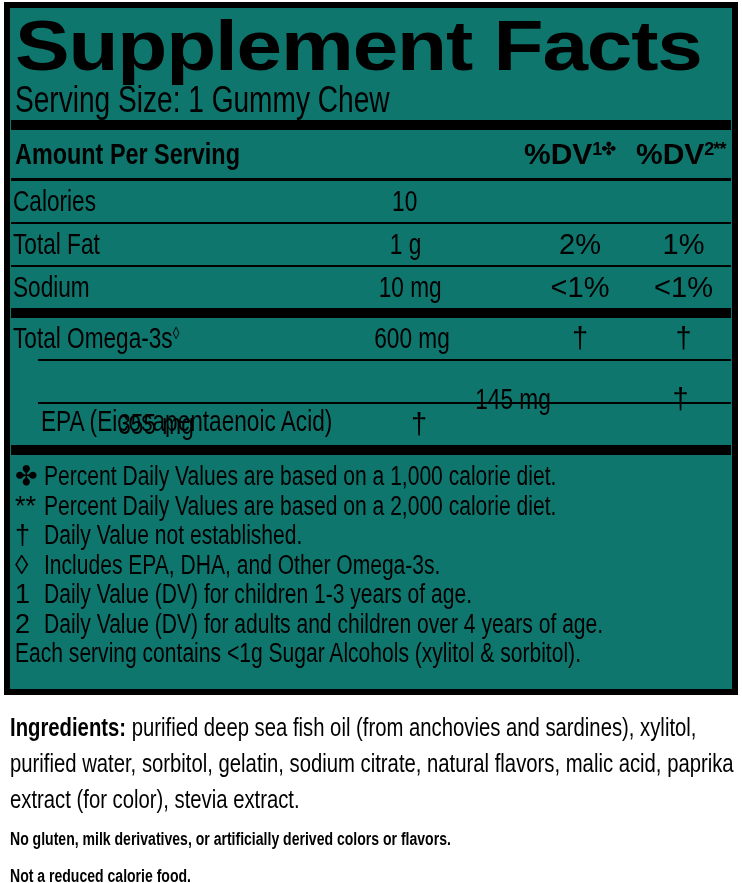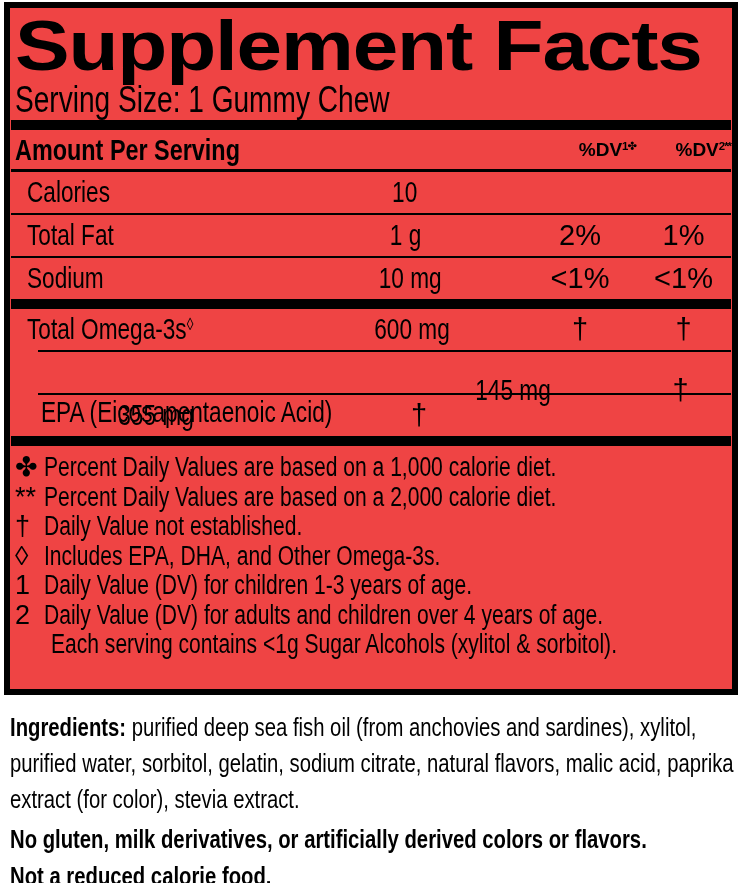--- a/index.html
+++ b/index.html
@@ -2,56 +2,56 @@
 <html><head>
 <meta charset="utf-8">
 <style>
   html,body{margin:0;padding:0;background:#ffffff;}
   .sheet{
     position:relative;width:742px;height:883px;background:#ffffff;color:#000;
     font-family:"Liberation Sans","DejaVu Sans",sans-serif;overflow:hidden;
   }
   .facts-box{
     position:absolute;left:4px;top:2px;width:734px;height:693px;
-    border:6px solid #000;box-sizing:border-box;background:#ef4444;
+    border:6px solid #000;box-sizing:border-box;background:#0f766e;
     padding:0 1px;
   }
   .title{
     display:inline-block;white-space:nowrap;
     font-size:70px;font-weight:bold;line-height:72px;letter-spacing:-1px;
     transform:scale(1.17,1);transform-origin:0 50%;
     margin:2px 0 0 4px;
   }
   .serv-line{font-size:36px;line-height:35px;margin-left:4px;}
   .cx{display:inline-block;white-space:nowrap;transform:scaleX(0.78);transform-origin:0 50%;letter-spacing:0px;}
   .bar{height:10px;background:#000;}
   .bar.mt{margin-top:3px;}
   .sep{height:2px;background:#000;}
   .sep.strong{height:3px;}
   .sep.indent{margin-left:27px;}
   .grid-row{display:grid;grid-template-columns:1fr 210px 112px 95px;align-items:center;}
-  .hdr{height:39px;}
+  .hdr{height:48px;}
   .hdr .aps{grid-column:1/3;font-weight:bold;font-size:30px;padding-left:4px;}
-  .hdr .dvh{font-weight:bold;font-size:19px;text-align:right;white-space:nowrap;}
+  .hdr .dvh{font-weight:bold;font-size:30px;text-align:left;white-space:nowrap;}
   .supmark{font-size:0.6em;position:relative;top:-0.5em;letter-spacing:-1px;}
   .t-row{height:41px;font-size:29px;}
-  .t-row .name{padding-left:16px;}
+  .t-row .name{padding-left:2px;}
   .t-row .name.ind{padding-left:30px;margin-top:44px;}
   .t-row .amt{text-align:center;padding-right:35px;}
   .t-row .amt .cx{transform-origin:100% 50%;}
   .t-row .dv{text-align:center;}
   .footnotes{margin-top:7px;}
   .fn{display:grid;grid-template-columns:33px 1fr;font-size:27px;line-height:29.5px;}
   .fn .sym{padding-left:4px;white-space:nowrap;}
-  .fn.nosym .txt{grid-column:1/3;padding-left:4px;margin-left:36px;}
+  .fn.nosym .txt{grid-column:1/3;padding-left:4px;}
   .below{position:absolute;left:10px;top:709px;width:728px;}
   .cxblock{width:128%;transform:scaleX(0.78);transform-origin:0 0;}
   .ing{font-size:26px;line-height:36px;margin:0;}
   .ing b{letter-spacing:0;}
-  .claim{font-size:26px;font-weight:bold;margin:7px 0 0 0;line-height:30px;}
+  .claim{font-size:18px;font-weight:bold;margin:7px 0 0 0;line-height:30px;}
 </style>
 </head>
 <body>
 
 <div class="sheet">
 
   <div class="facts-box">
     <div>
       <span class="title">Supplement Facts</span>
     </div>

